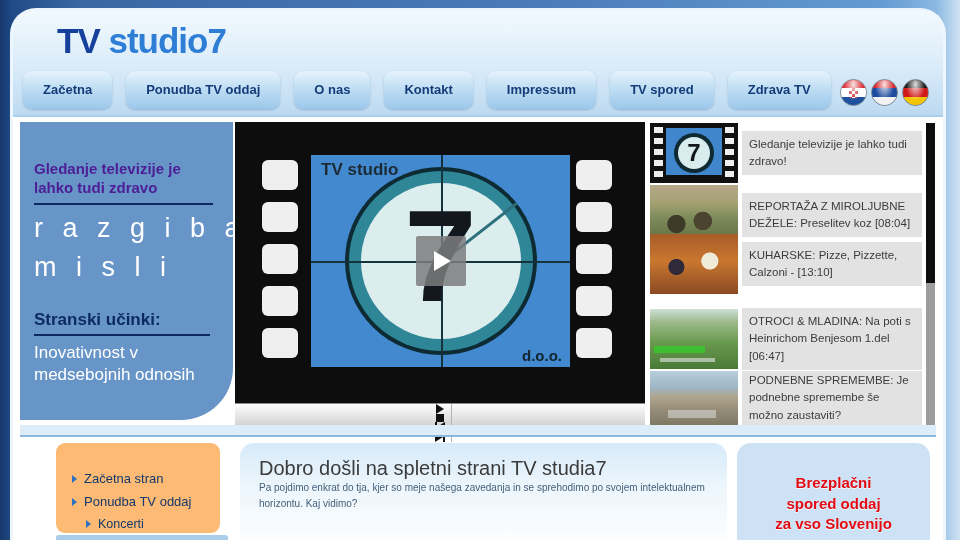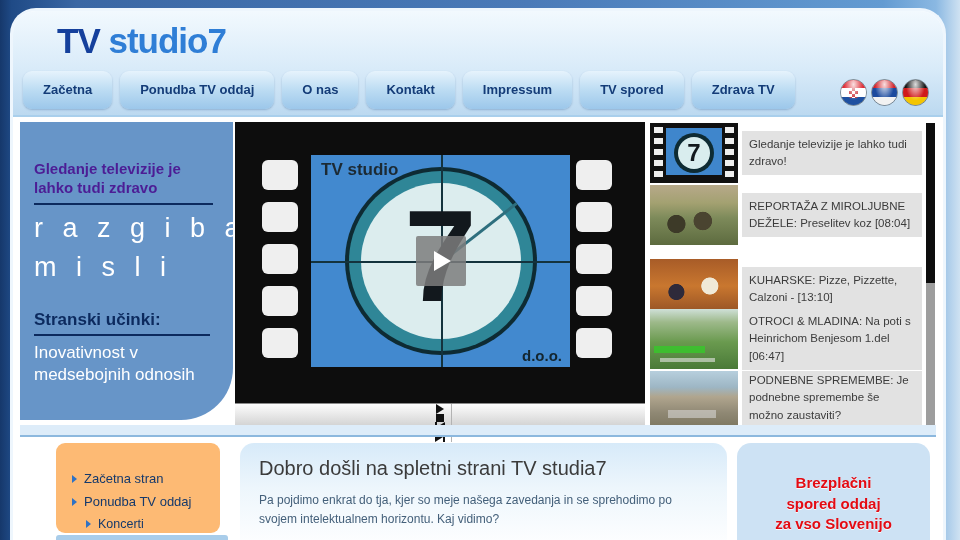--- a/index.html
+++ b/index.html
@@ -20,21 +20,21 @@
 
   
   .header {
     position:absolute; left:0; top:0; width:930px; height:106px;
     background:linear-gradient(180deg,#f2f9fe 0%,#d9ebf9 55%,#bcd9f0 100%);
     border-bottom:2px solid #a9cfec;
   }
   .logo { position:absolute; left:44px; top:10px; font-size:35px; font-weight:bold; letter-spacing:-1px; }
   .logo .p1 { color:#15409c; }
   .logo .p2 { color:#2f7ed6; }
-  .tabs { position:absolute; left:10px; top:60px; height:38px; display:flex; gap:8px; }
+  .tabs { position:absolute; left:10px; top:60px; height:38px; display:flex; gap:14px; }
   .tab {
     height:38px; line-height:38px; padding:0 20px; border-radius:9px;
     background:linear-gradient(180deg,#e6f3fc 0%,#bcdcf3 50%,#9cc7ea 100%);
     color:#143c78; font-weight:bold; font-size:13px; white-space:nowrap;
     box-shadow:0 1px 2px rgba(30,80,140,.3); cursor:pointer;
   }
   .flags { position:absolute; right:14px; top:68px; display:flex; gap:4px; }
   .flag { width:27px; height:27px; border-radius:50%; position:relative; overflow:hidden;
     border:1px solid rgba(0,0,0,.4);
     box-shadow:inset 0 -5px 7px rgba(0,0,0,.3); cursor:pointer; }
@@ -151,21 +151,21 @@
   .menu-item.ind { padding-left:30px; font-size:12.5px; }
   .bullet { width:0; height:0; border-left:5px solid #2f72c4;
     border-top:4px solid transparent; border-bottom:4px solid transparent; }
   .menu-strip { position:absolute; left:43px; top:524px; width:172px; height:8px;
     background:#a9cdea; border-radius:3px 3px 0 0; }
 
   .content-box { position:absolute; left:227px; top:432px; width:487px; height:100px;
     background:linear-gradient(180deg,#d7eaf9 0%,#edf6fc 45%,#fdfeff 100%);
     border-radius:14px 14px 0 0; padding:14px 19px; }
   .content-box h1 { font-size:20px; font-weight:normal; color:#3b3b3b; }
-  .content-box p { margin-top:11px; font-size:12px; color:#44607a; line-height:1.55; }
+  .content-box p { font-size:10px; color:#44607a; line-height:1.55; }
 
   .ad-box { position:absolute; left:724px; top:432px; width:193px; height:100px;
     background:#cde2f4; border-radius:14px 14px 0 0; text-align:center; padding-top:30px; }
   .ad-box .red { font-size:15px; font-weight:bold; color:#e30b13; line-height:1.38;
     text-shadow:0 1px 0 rgba(255,255,255,.8); }
 </style>
 </head>
 <body>
 
 <div class="stage">
@@ -293,21 +293,21 @@
         <div class="mring">
             <div class="mi">7</div>
           </div>
       </div>
       <div class="pl-label">Gledanje televizije je lahko tudi zdravo!</div>
     </div>
     <div class="plrow" style="top:174px;">
       <div class="thumb th2"></div>
       <div class="pl-label">REPORTAŽA Z MIROLJUBNE DEŽELE: Preselitev koz [08:04]</div>
     </div>
-    <div class="plrow" style="top:248px;">
+    <div class="plrow" style="top:223px;">
       <div class="thumb th3"></div>
       <div class="pl-label">KUHARSKE: Pizze, Pizzette, Calzoni - [13:10]</div>
     </div>
     <div class="plrow" style="top:298px;">
       <div class="thumb th4">
         <div class="cap1"></div>
           <div class="cap2"></div>
       </div>
       <div class="pl-label">OTROCI &amp; MLADINA: Na poti s Heinrichom Benjesom 1.del [06:47]</div>
     </div>

